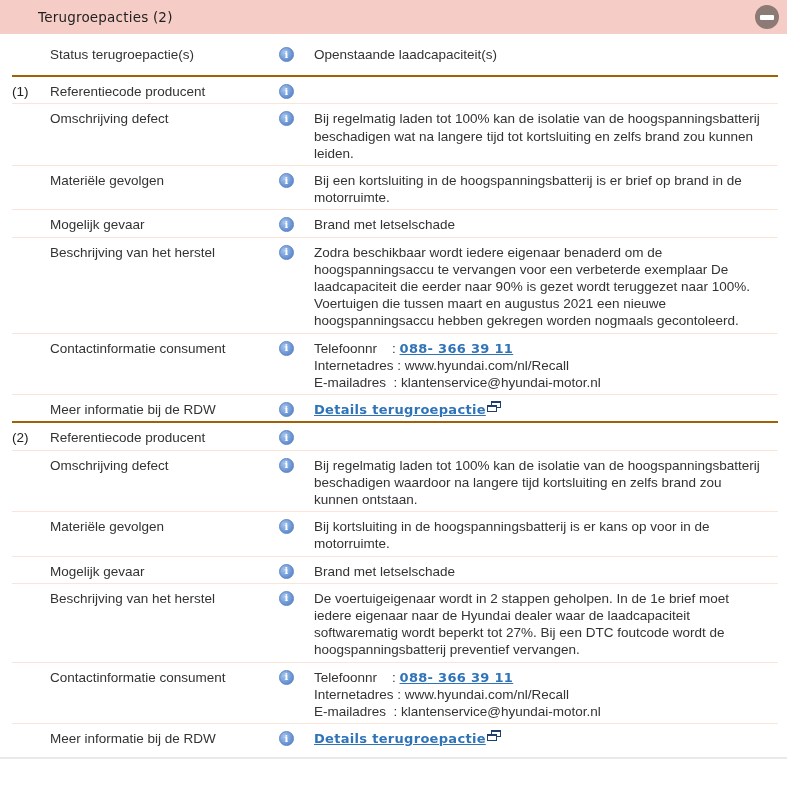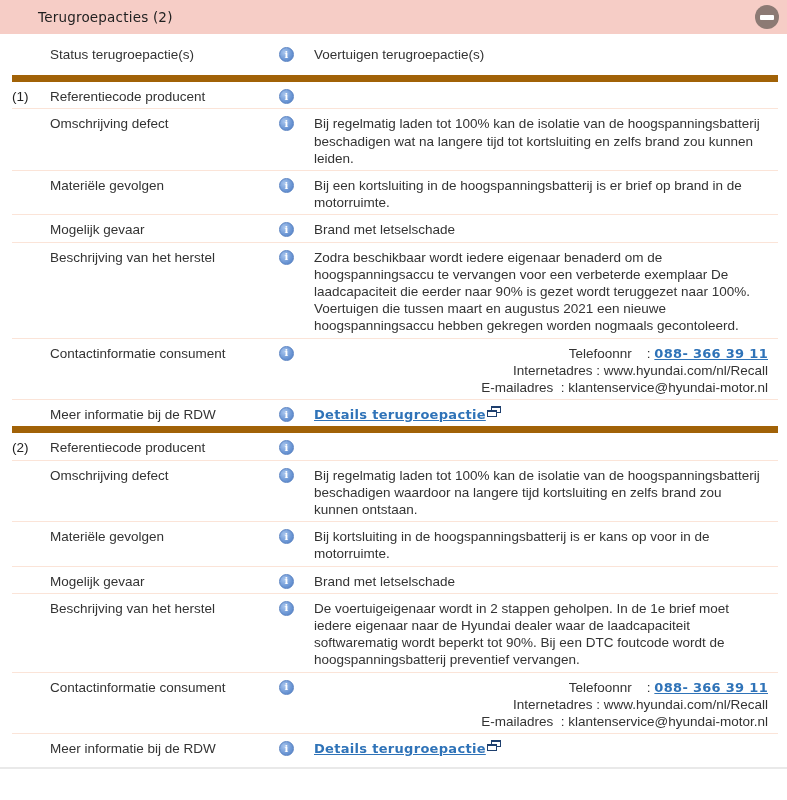--- a/index.html
+++ b/index.html
@@ -41,21 +41,21 @@
       border-radius: 1px;
     }
 
     .table { width: 766px; margin-left: 12px; }
     .row {
       display: flex;
       border-bottom: 1px solid #fbe4d8;
       padding: 6px 0 3px 0;
       line-height: 17.2px;
     }
-    .row.thick { border-bottom: 7px solid #a16207; }
+    .row.thick { border-bottom: 2px solid #a16207; }
     .row.first { padding-top: 12px; padding-bottom: 12px; }
     .idx { width: 38px; flex: none; color: #222; }
     .label { width: 228px; flex: none; color: #333; }
     .info { width: 36px; flex: none; padding-left: 1px; padding-top: 1px; }
     .value { flex: 1; color: #333; padding-right: 10px; }
 
     .info-icon {
       width: 15px; height: 15px;
       border-radius: 50%;
       background: radial-gradient(circle at 35% 35%, #a9c6ee 0%, #6f99d6 55%, #4d7cc2 100%);
@@ -87,42 +87,42 @@
     .ext-icon .b1, .ext-icon .b2 {
       position: absolute;
       width: 10px; height: 7px;
       border: 1.5px solid #1e3f6e;
       border-top-width: 2.5px;
       background: #fff;
     }
     .ext-icon .b1 { left: 4px; top: 0; }
     .ext-icon .b2 { left: 0; top: 4px; }
 
-    .contact-line { white-space: pre; text-align: right; }
+    .contact-line { white-space: pre; }
     .bottom-rule { width: 787px; height: 2px; background: #e9e9e9; margin-top: 6px; }
   </style>
 </head>
 <body>
 
 <div class="panel-header">
   <span class="panel-title">Terugroepacties (2)</span>
   <div class="collapse-btn">
     <span class="bar"></span>
   </div>
 </div>
 
 <div class="table">
 
   <div class="row thick first">
     <div class="idx"></div>
     <div class="label">Status terugroepactie(s)</div>
     <div class="info">
         <span class="info-icon">i</span>
       </div>
-    <div class="value">Voertuigen terugroepactie(s)</div>
+    <div class="value">Openstaande laadcapaciteit(s)</div>
   </div>
 
   <div class="row">
     <div class="idx">(1)</div>
     <div class="label">Referentiecode producent</div>
     <div class="info">
         <span class="info-icon">i</span>
       </div>
   </div>
   <div class="row">
@@ -210,21 +210,21 @@
         <span class="info-icon">i</span>
       </div>
     <div class="value">Brand met letselschade</div>
   </div>
   <div class="row">
     <div class="idx"></div>
     <div class="label">Beschrijving van het herstel</div>
     <div class="info">
         <span class="info-icon">i</span>
       </div>
-    <div class="value">De voertuigeigenaar wordt in 2 stappen geholpen. In de 1e brief moet iedere eigenaar naar de Hyundai dealer waar de laadcapaciteit softwarematig wordt beperkt tot 90%. Bij een DTC foutcode wordt de hoogspanningsbatterij preventief vervangen.</div>
+    <div class="value">De voertuigeigenaar wordt in 2 stappen geholpen. In de 1e brief moet iedere eigenaar naar de Hyundai dealer waar de laadcapaciteit softwarematig wordt beperkt tot 27%. Bij een DTC foutcode wordt de hoogspanningsbatterij preventief vervangen.</div>
   </div>
   <div class="row">
     <div class="idx"></div>
     <div class="label">Contactinformatie consument</div>
     <div class="info">
         <span class="info-icon">i</span>
       </div>
     <div class="value">
       <div class="contact-line"><span>Telefoonnr    : </span><span class="link">088- 366 39 11</span></div>
       <div class="contact-line">Internetadres : www.hyundai.com/nl/Recall</div>

